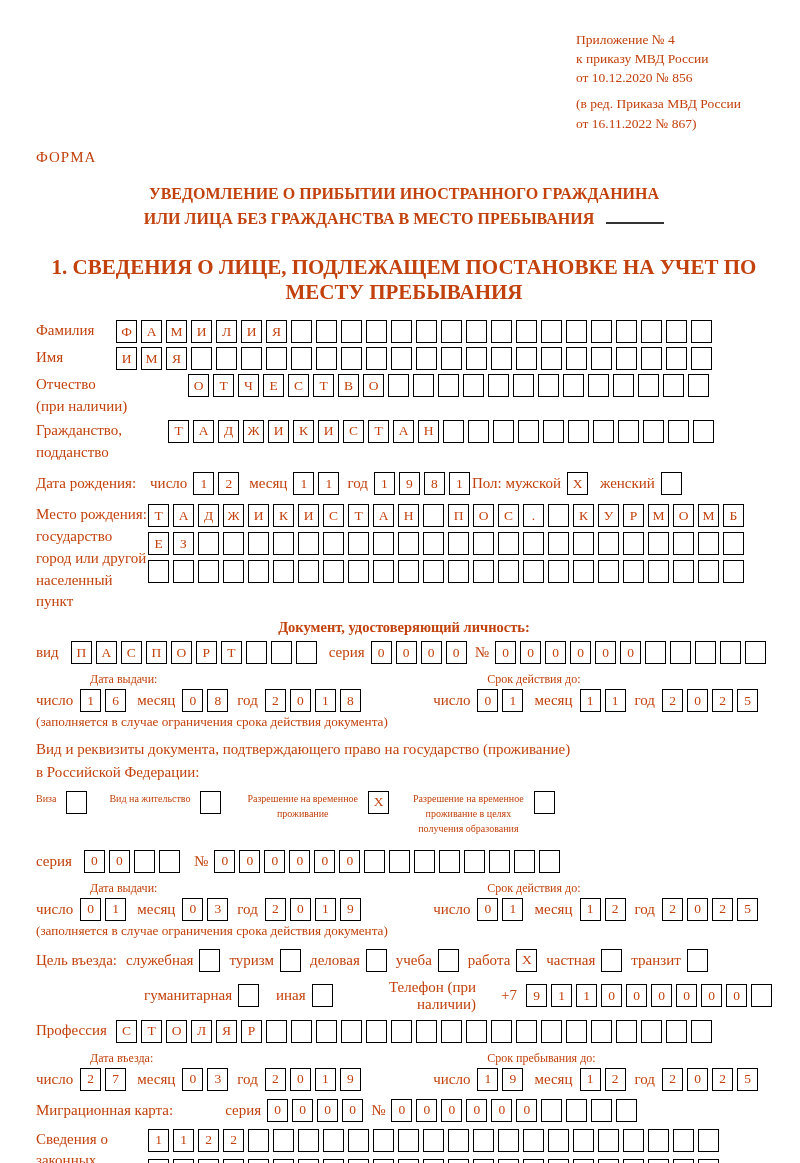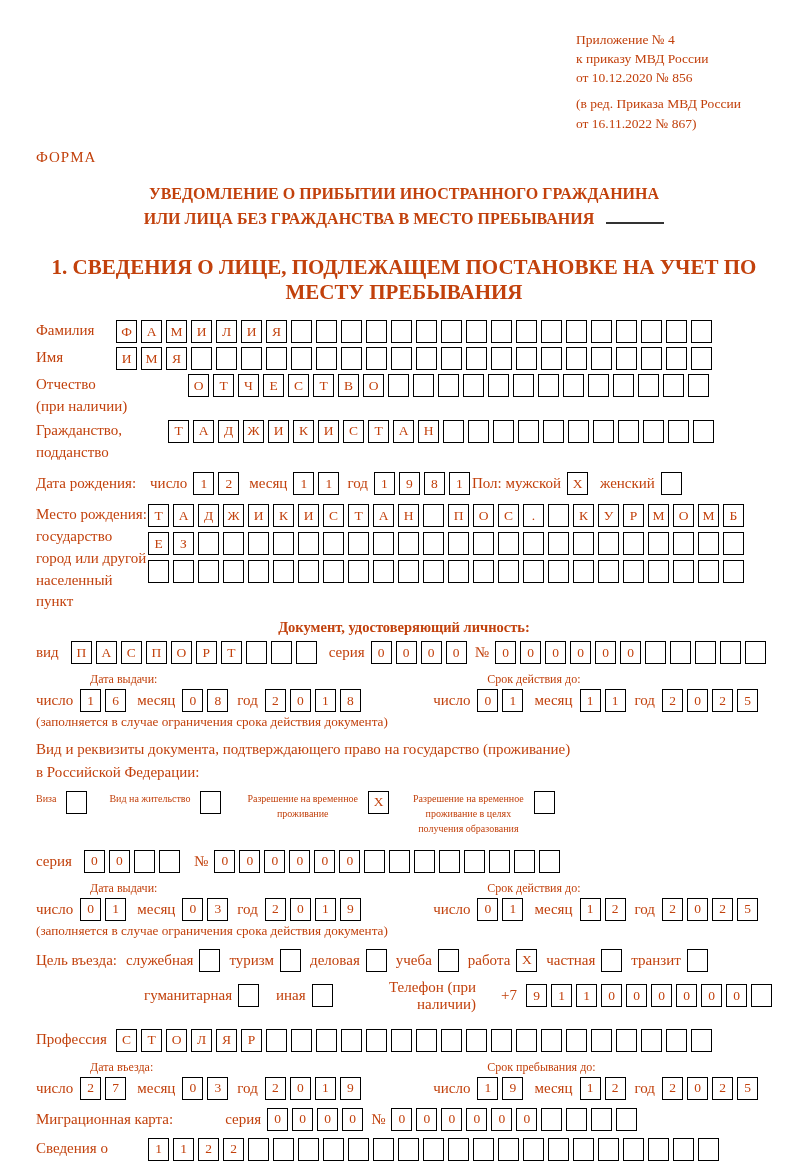--- a/index.html
+++ b/index.html
@@ -567,21 +567,21 @@
         <span class="cell">0</span>
         <span class="cell">0</span>
         <span class="cell">0</span>
         <span class="cell">0</span>
         <span class="cell">0</span>
         <span class="cell">0</span>
         <span class="cell"></span>
       </span>
   </div>
 
-  <div class="frow" style="margin-top:16px">
+  <div class="frow" style="margin-top:7px">
     <div class="flabel w80">Профессия</div>
     <div class="cells">
         <span class="cell">С</span>
         <span class="cell">Т</span>
         <span class="cell">О</span>
         <span class="cell">Л</span>
         <span class="cell">Я</span>
         <span class="cell">Р</span>
         <span class="cell"></span>
         <span class="cell"></span>

